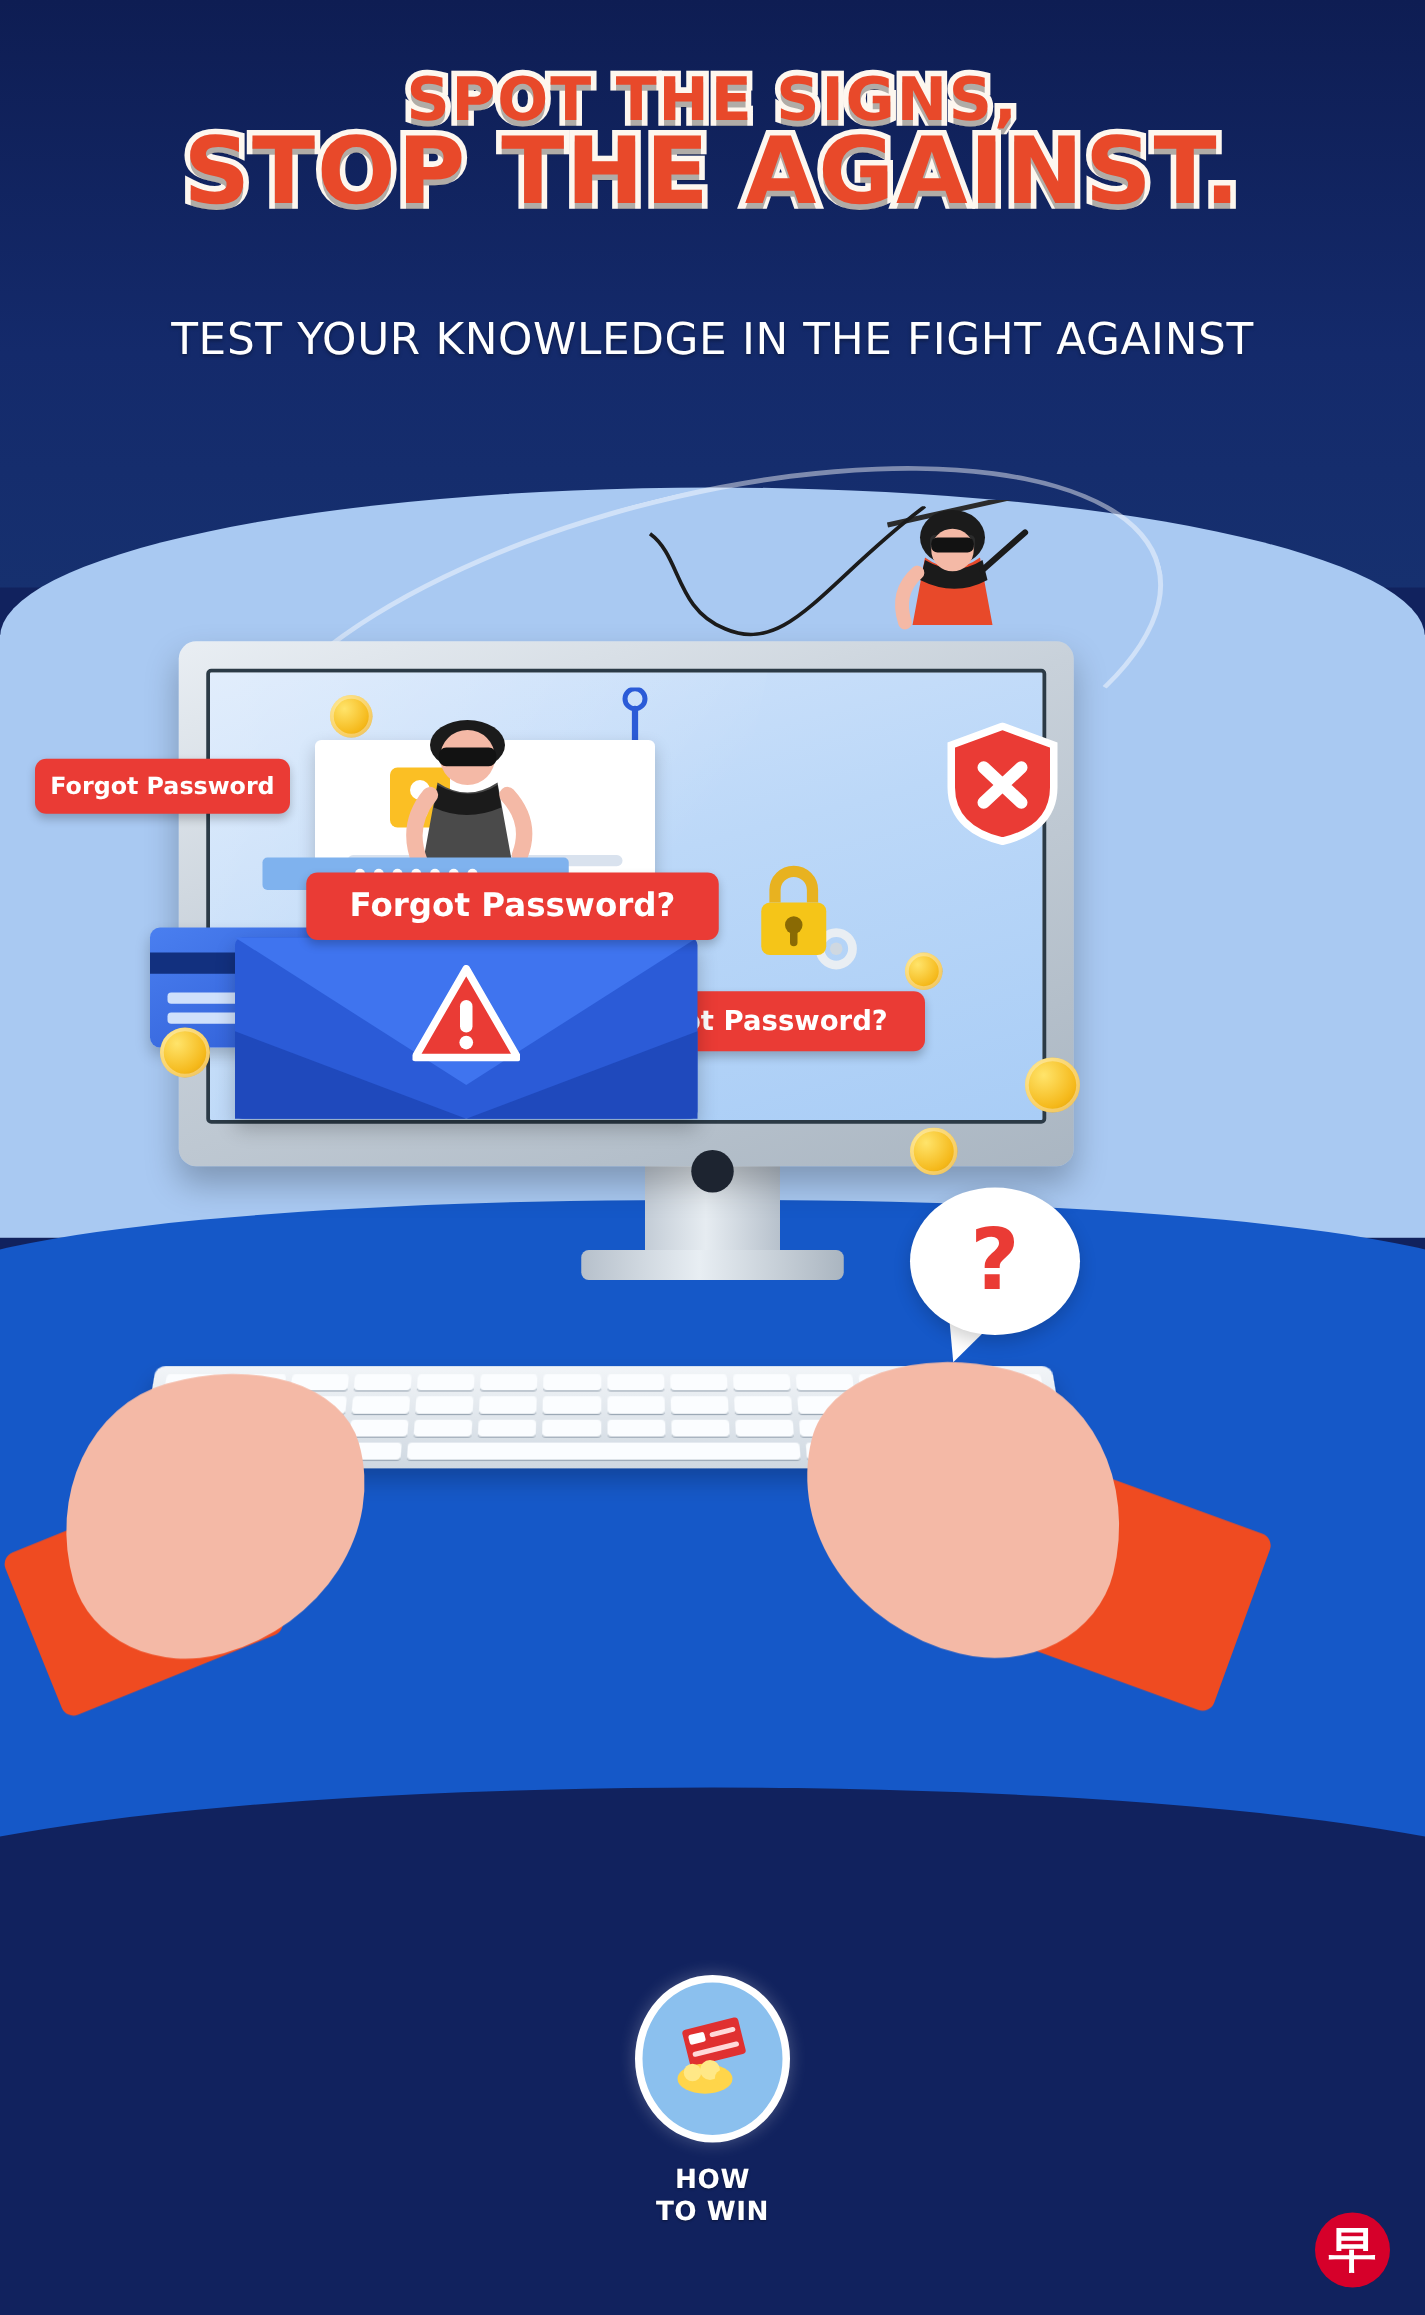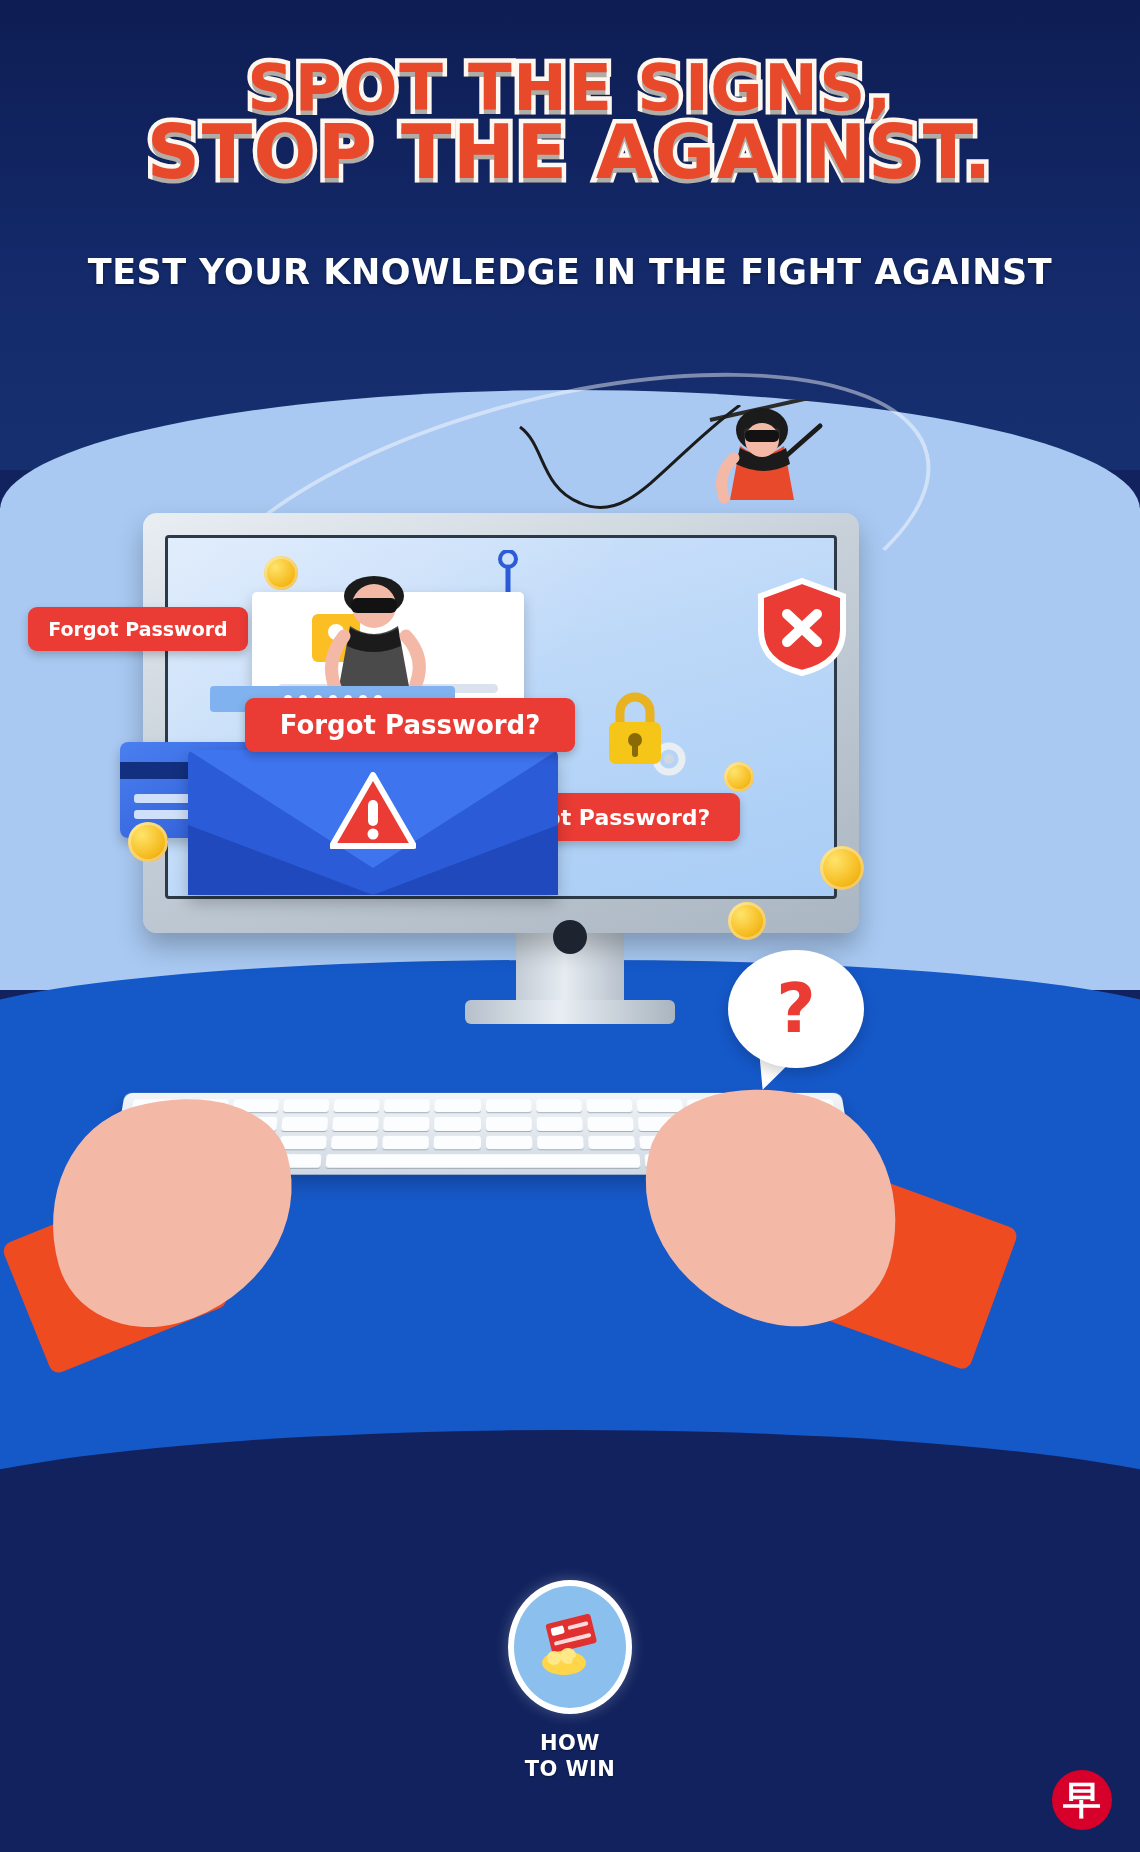--- a/index.html
+++ b/index.html
@@ -54,38 +54,38 @@
 
   
   .headline{
     position:absolute; left:0; right:0; top:58px;
     text-align:center; z-index:30;
   }
   .headline .hl{
     display:block;
     font-family:"DejaVu Sans", sans-serif;
     font-weight:bold;
-    font-size:64px;
+    font-size:48px;
     line-height:0.94;
     letter-spacing:1.5px;
     color:#e8492a;
     -webkit-text-stroke:9px #fdf7ef;
     paint-order:stroke fill;
     text-shadow:0 5px 0 rgba(0,0,0,.30);
   }
   .headline .hl2{ font-size:74px; }
 
   .subhead{
     position:absolute; left:0; right:0; top:250px;
     text-align:center; z-index:30;
   }
   .subhead span{
     display:block;
     font-family:"DejaVu Sans", sans-serif;
-    font-weight:bold;
+    font-weight:normal;
     font-size:35px;
     line-height:1.30;
     letter-spacing:.5px;
     color:#ffffff;
     text-shadow:0 2px 3px rgba(0,0,0,.35);
   }
 
   
   .monitor{
     position:absolute; left:143px; top:513px; width:716px; height:420px;
@@ -130,21 +130,21 @@
     position:absolute;
     background:#ea3b35;
     border-radius:9px;
     color:#fff;
     font-family:"DejaVu Sans", sans-serif;
     font-weight:bold;
     display:flex; align-items:center; justify-content:center;
     box-shadow:0 4px 8px rgba(0,0,0,.22);
     white-space:nowrap;
   }
-  .pw-a{ left:28px; top:607px; width:220px; height:44px; font-size:19px; z-index:24;}
+  .pw-a{ left:28px; top:607px; width:204px; height:44px; font-size:19px; z-index:24;}
   .pw-b{ left:245px; top:698px; width:330px; height:54px; font-size:26px; z-index:28;}
   .pw-c{ left:460px; top:793px; width:280px; height:48px; font-size:22px; z-index:24;}
 
   .card-white{
     position:absolute; left:252px; top:592px; width:272px; height:180px;
     background:#fff; border-radius:5px;
     box-shadow:0 6px 14px rgba(0,0,0,.2);
     z-index:25;
   }
   .card-av{

